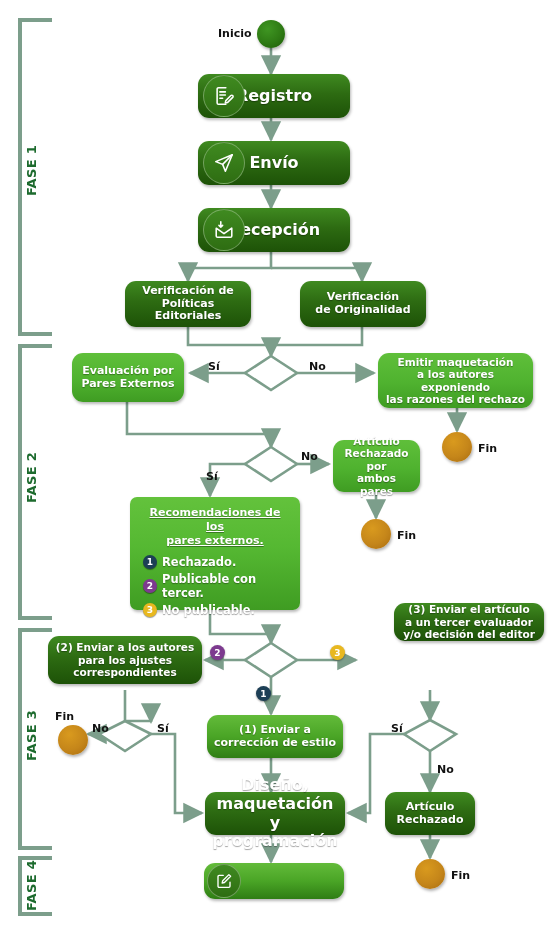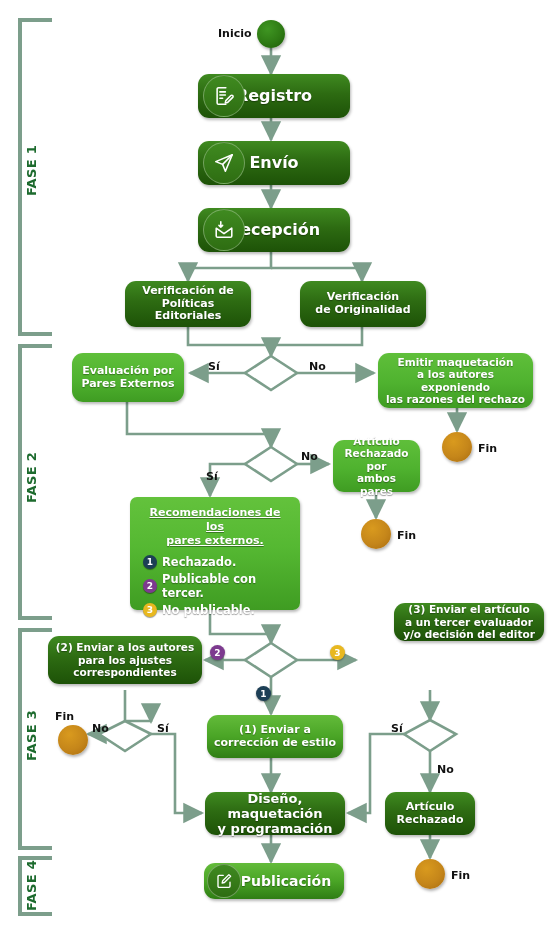--- a/index.html
+++ b/index.html
@@ -277,36 +277,35 @@
   <div class="cap" style="left:157px;top:722px;">Sí</div>
 
   <div class="node mid" style="left:207px;top:715px;width:136px;height:43px;font-size:11px;align-items:center;">
     <span class="lbl" style="white-space:pre-line;">(1) Enviar a
 corrección de estilo</span>
   </div>
 
   <div class="cap" style="left:391px;top:722px;">Sí</div>
   <div class="cap" style="left:437px;top:763px;">No</div>
 
-  <div class="node dark" style="left:205px;top:792px;width:140px;height:43px;font-size:13px;">
+  <div class="node dark" style="left:205px;top:792px;width:140px;height:43px;font-size:16px;">
     <span class="lbl" style="white-space:pre-line;">Diseño, maquetación
 y programación</span>
   </div>
 
   <div class="node dark" style="left:385px;top:792px;width:90px;height:43px;font-size:11px;">
     <span class="lbl" style="white-space:pre-line;">Artículo
 Rechazado</span>
   </div>
 
   <div class="enddot" style="left:415px;top:859px;"></div>
   <div class="cap" style="left:451px;top:869px;">Fin</div>
 
   <div class="node pill mid" style="left:204px;top:863px;width:140px;height:36px;">
     <span class="iconcirc" style="width:32px;height:32px;left:3px;">
       <svg width="18" height="18" viewBox="0 0 24 24" fill="none" stroke="#fff" stroke-width="1.8" stroke-linecap="round" stroke-linejoin="round">
         <path d="M20 13.5v5.5a1.5 1.5 0 0 1-1.5 1.5h-13A1.5 1.5 0 0 1 4 19V6a1.5 1.5 0 0 1 1.5-1.5H11"></path>
         <path d="M18.5 3.5 L20.8 5.8 L12.6 14 L9.6 14.7 L10.3 11.7 z"></path>
       </svg>
     </span>
-    <span class="lbl" style="font-size:14px;padding-left:30px;">Publicación</span>
   </div>
 
 </div>
 
 </body></html>

